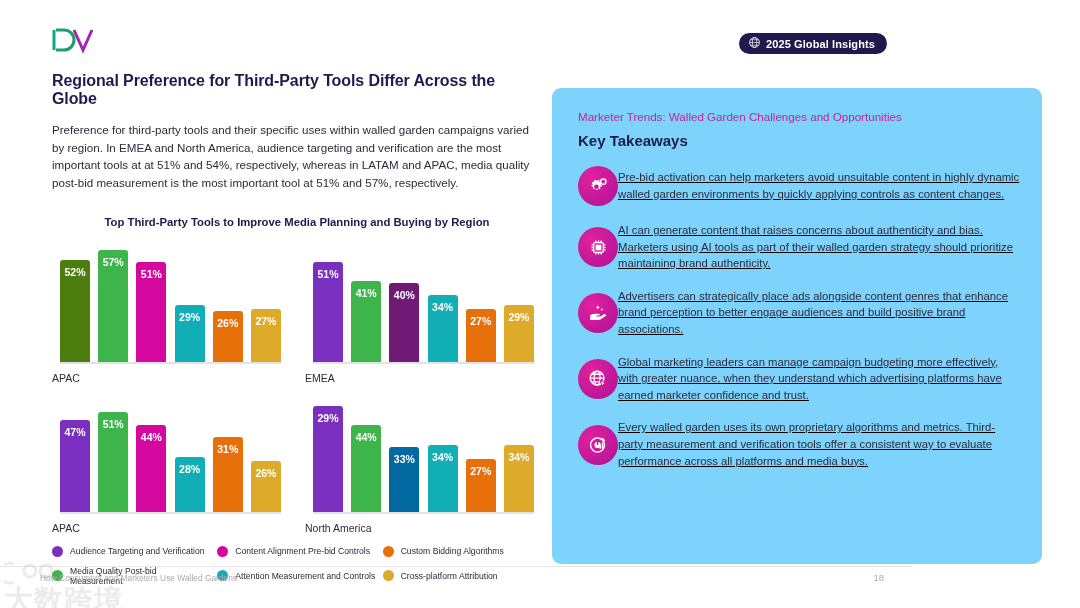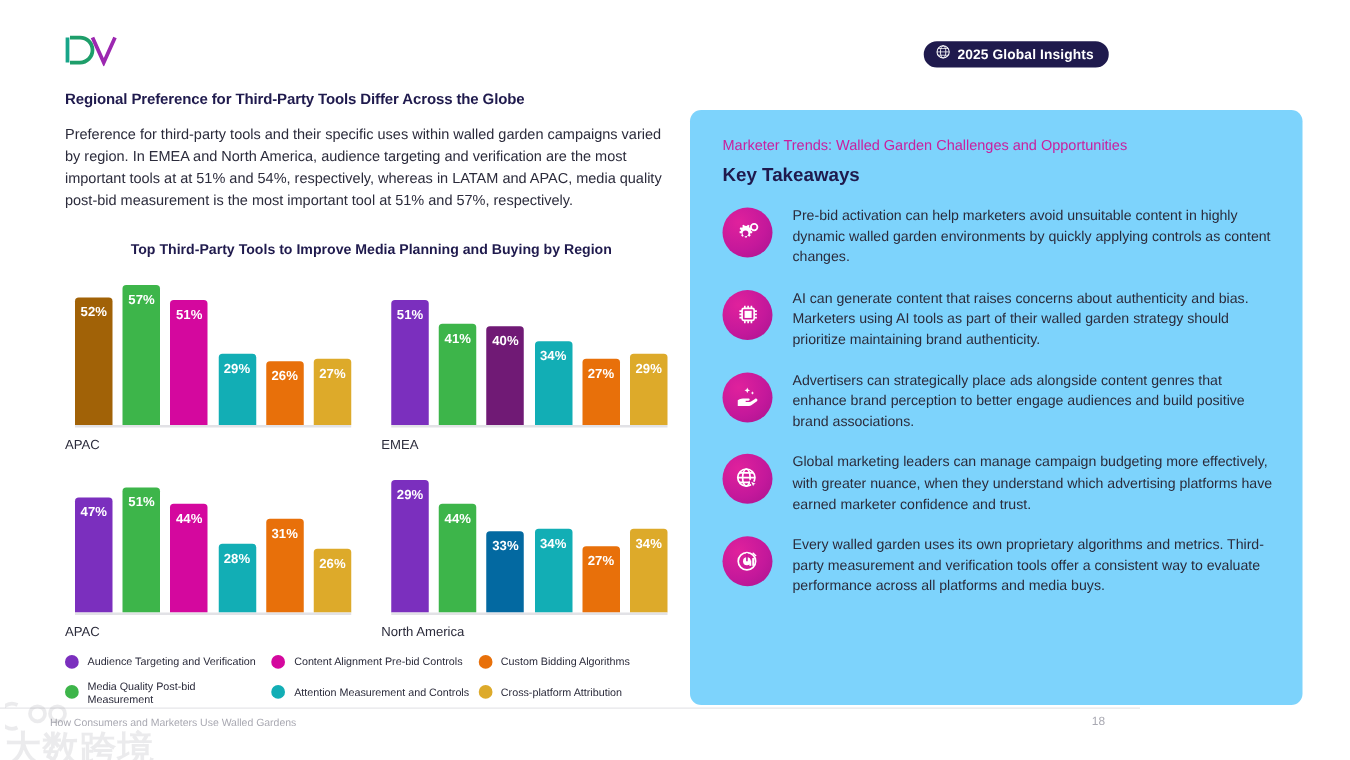--- a/index.html
+++ b/index.html
@@ -16,21 +16,21 @@
   .badge {
     position: absolute; right: 25px; top: 33px;
     height: 21px; background: #1F1A4D; border-radius: 11px;
     display: flex; align-items: center; gap: 5px;
     padding: 0 12px 0 9px;
   }
   .badge-text { color: #fff; font-size: 11px; font-weight: bold; letter-spacing: .1px; }
 
   
   .left { position: absolute; left: 52px; top: 72px; width: 490px; }
-  .h1 { font-size: 12px; font-weight: bold; color: #1F1A4D; letter-spacing: -.1px; }
+  .h1 { font-size: 16px; font-weight: bold; color: #1F1A4D; letter-spacing: -.1px; }
   .para { margin-top: 13px; font-size: 11.6px; line-height: 1.53; color: #2B2B3B; }
 
   .chart-title {
     margin-top: 24px; text-align: center; font-size: 11.3px;
     font-weight: bold; color: #1F1A4D;
   }
 
   .charts { margin-top: 14px; display: grid; grid-template-columns: 1fr 1fr; gap: 8px 16px; }
   .panel { height: 142px; position: relative; }
   .plot {
@@ -61,21 +61,21 @@
 
   
   .right {
     position: absolute; left: 552px; top: 88px;
     width: 490px; height: 476px;
     background: #7dd3fc; border-radius: 9px; padding: 22px 22px 0 26px;
   }
   .kicker { color: #C9209E; font-size: 11.6px; }
   .h2 { margin-top: 9px; font-size: 15px; font-weight: bold; color: #1F1A4D; }
   .items { margin-top: 15px; }
-  .item { display: flex; gap: 16px; margin-bottom: 15px; align-items: flex-start; }
+  .item { display: flex; margin-bottom: 15px; align-items: center; text-decoration: underline; }
   .circle {
     width: 40px; height: 40px; border-radius: 50%; flex: none; margin-top: 2px;
     background: radial-gradient(circle at 32% 30%, #E0219C 0%, #C4189B 58%, #A8148F 100%);
     display: flex; align-items: center; justify-content: center;
   }
   .item-text { font-size: 11.3px; line-height: 1.47; color: #2B2B3B; padding-top: 1px; }
 
   
   .footline { position: absolute; left: 0; right: 0; top: 566px; height: 1px; background: #E6E6E9; }
   .foot-text { position: absolute; left: 40px; top: 573px; font-size: 8.4px; color: #A9A9B2; }
@@ -108,21 +108,21 @@
     <span class="badge-text">2025 Global Insights</span>
   </div>
 
   <div class="left">
     <div class="h1">Regional Preference for Third-Party Tools Differ Across the Globe</div>
     <div class="para">Preference for third-party tools and their specific uses within walled garden campaigns varied by region. In EMEA and North America, audience targeting and verification are the most important tools at  at 51% and 54%, respectively, whereas in LATAM and APAC, media quality post-bid measurement is the most important tool at 51% and 57%, respectively.</div>
     <div class="chart-title">Top Third-Party Tools to Improve Media Planning and Buying by Region</div>
     <div class="charts" id="charts">
         <div class="panel">
           <div class="plot">
-            <div class="bar" style="height: 102.267px; background: #a16207;">
+            <div class="bar" style="height: 102.267px; background: #4d7c0f;">
               <span class="val">52%</span>
             </div>
             <div class="bar" style="height: 112.1px; background: rgb(61, 181, 74);">
               <span class="val">57%</span>
             </div>
             <div class="bar" style="height: 100.3px; background: rgb(212, 8, 158);">
               <span class="val">51%</span>
             </div>
             <div class="bar" style="height: 57.0333px; background: rgb(18, 174, 181);">
               <span class="val">29%</span>

